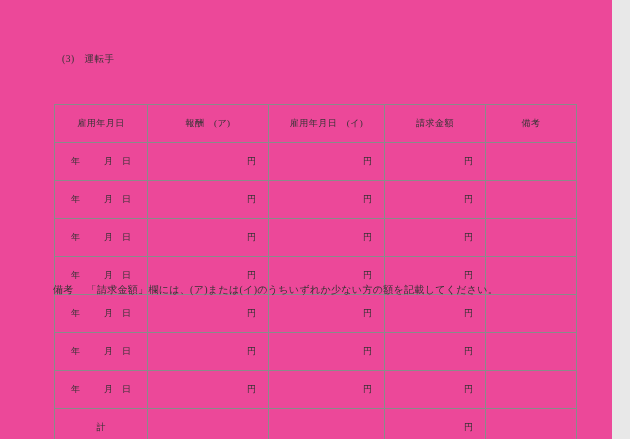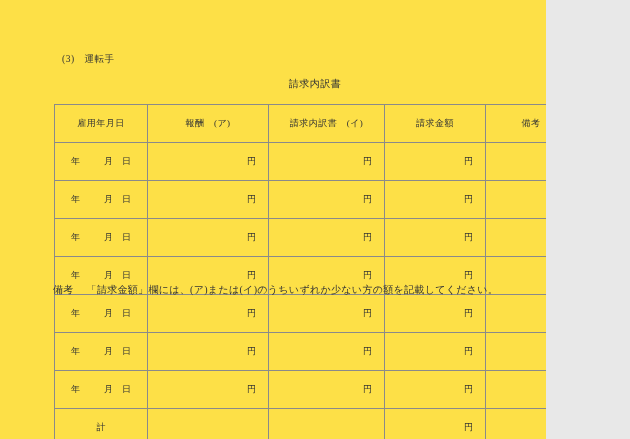--- a/index.html
+++ b/index.html
@@ -3,23 +3,23 @@
 <meta charset="utf-8">
 <style>
   * { box-sizing: border-box; }
   html, body {
     margin: 0;
     padding: 0;
     background: #e8e8e8;
   }
   .page {
     position: relative;
-    width: 546px;
+    width: 612px;
     height: 439px;
-    background: #fde047;
+    background: #ec4899;
     font-family: "Liberation Serif", "DejaVu Serif", serif;
     color: #333333;
     overflow: hidden;
     text-decoration: underline;
   }
   .section-label {
     position: absolute;
     left: 62px;
     top: 53px;
     font-size: 9.5px;
@@ -92,35 +92,34 @@
     margin-right: 13px;
   }
 </style>
 </head>
 <body>
 
 <div class="page">
 
   <div class="section-label">(3)　運転手</div>
 
-  <div class="doc-title">請求内訳書</div>
 
   <table class="billing-table">
     <colgroup>
       <col class="c1">
         <col class="c2">
         <col class="c3">
         <col class="c4">
         <col class="c5">
     </colgroup>
     <thead>
       <tr>
         <th>雇用年月日</th>
         <th>報酬　(ア)</th>
-        <th>請求内訳書　(イ)</th>
+        <th>雇用年月日　(イ)</th>
         <th>請求金額</th>
         <th>備考</th>
       </tr>
     </thead>
     <tbody id="billing-table-body">
 
   <tr class="date-row">
     <td class="date-cell">
       <span>年</span><span class="month-gap">月</span><span class="day-gap">日</span>
     </td>

